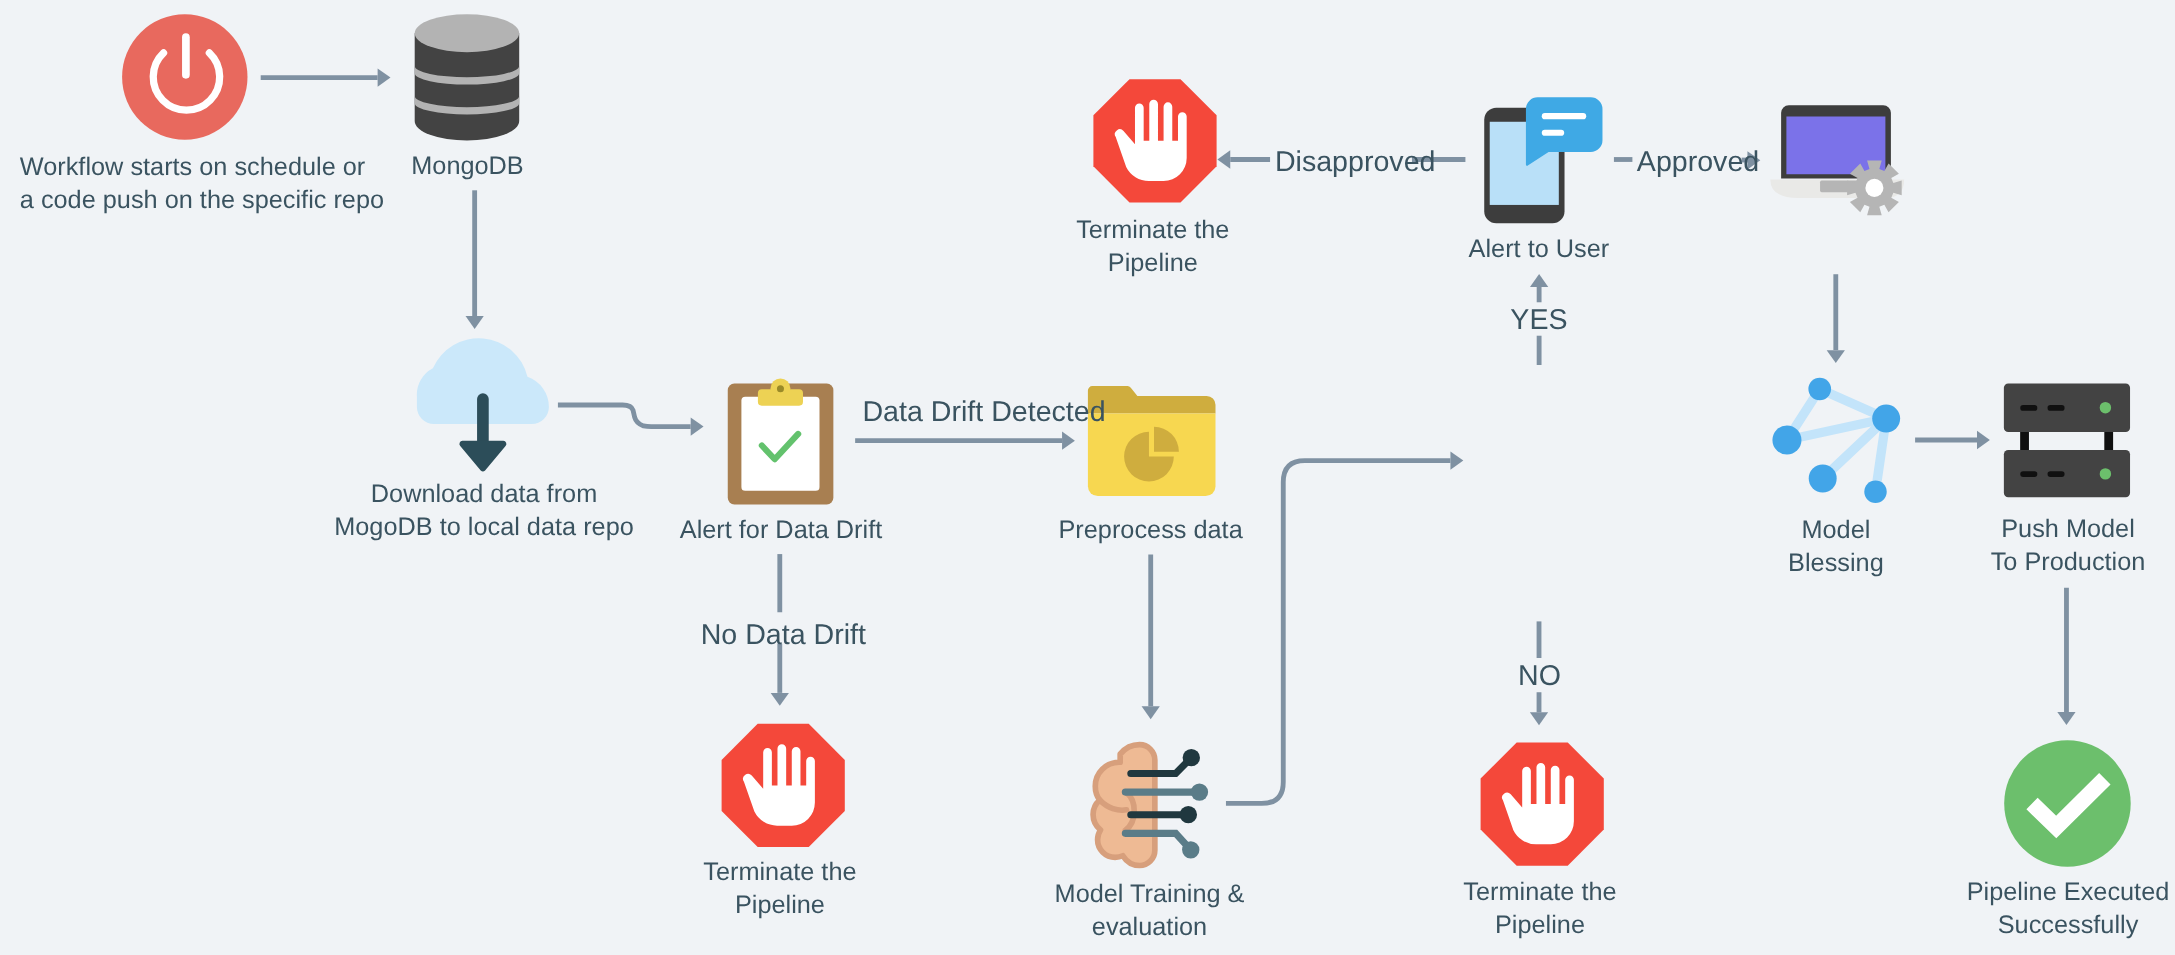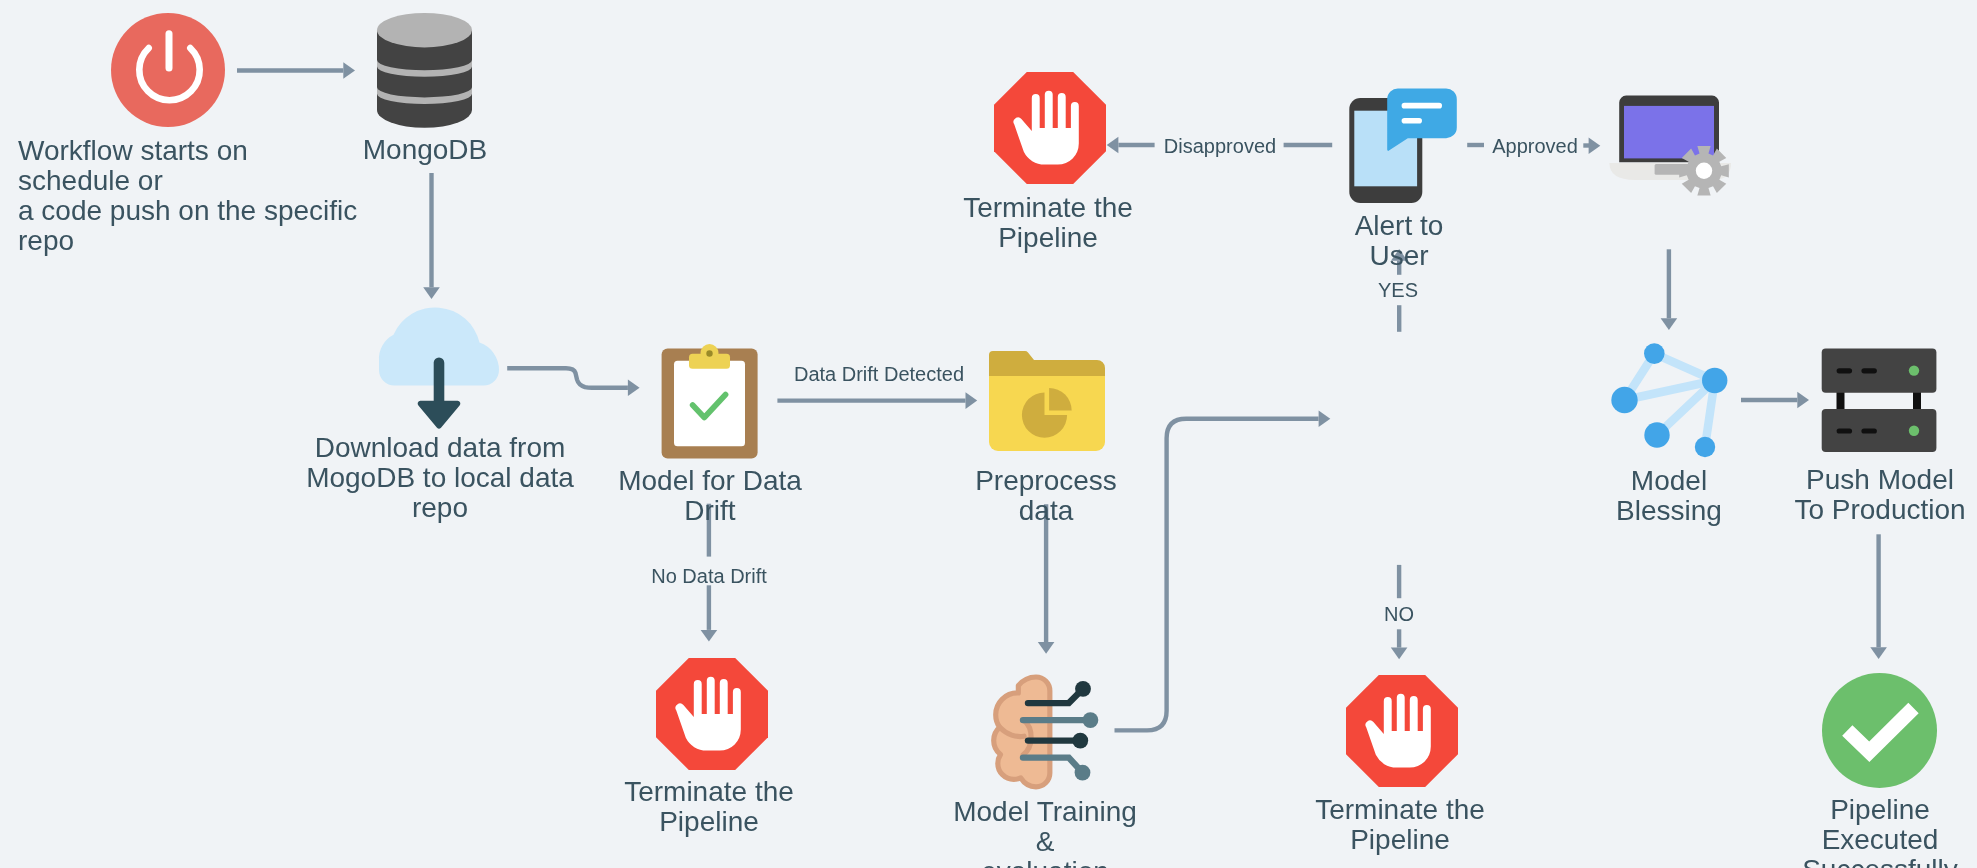--- a/index.html
+++ b/index.html
@@ -1,23 +1,23 @@
 <!DOCTYPE html>
 <html><head>
 <meta charset="utf-8">
 <title>ML Workflow Pipeline Diagram</title>
 <style>
   html,body{margin:0;padding:0;}
   body{width:1977px;height:868px;background:#f0f3f6;
        font-family:"Liberation Sans",sans-serif;overflow:hidden;}
   #canvas{position:relative;width:1977px;height:868px;background:#f0f3f6;}
   .node{position:absolute;}
-  .lbl{position:absolute;color:#3a5360;font-size:28px;line-height:30px;
+  .lbl{position:absolute;color:#3a5360;font-size:23px;line-height:30px;
        text-align:center;white-space:pre-line;}
-  .edge-lbl{position:absolute;color:#3a5360;font-size:20px;line-height:26px;
+  .edge-lbl{position:absolute;color:#3a5360;font-size:26px;line-height:26px;
        text-align:center;white-space:pre;}
   svg{display:block;overflow:visible;}
   #arrows{position:absolute;left:0;top:0;width:1977px;height:868px;}
 </style>
 </head>
 <body>
 
 <div id="canvas">
 
 <svg id="arrows" viewBox="0 0 1977 868" xmlns="http://www.w3.org/2000/svg">
@@ -220,21 +220,21 @@
     <circle cx="57.5" cy="57.5" r="57.5" fill="#6cbf6c"></circle>
     <path d="M 25.3 57.5 L 47.3 78.8 L 91.5 35" fill="none" stroke="#ffffff" stroke-width="14.7" stroke-linejoin="miter"></path>
   </svg>
 </div>
 
 <div class="lbl" style="left:18px;top:136px;width:340px;text-align:left">Workflow starts on schedule or
 a code push on the specific repo</div>
 <div class="lbl" style="left:325px;top:135px;width:200px">MongoDB</div>
 <div class="lbl" style="left:300px;top:433px;width:280px">Download data from
 MogoDB to local data repo</div>
-<div class="lbl" style="left:600px;top:466px;width:220px">Model for Data Drift</div>
+<div class="lbl" style="left:600px;top:466px;width:220px">Alert for Data Drift</div>
 <div class="lbl" style="left:956px;top:466px;width:180px">Preprocess data</div>
 <div class="lbl" style="left:597px;top:777px;width:224px">Terminate the Pipeline</div>
 <div class="lbl" style="left:945px;top:797px;width:200px">Model Training &amp;
 evaluation</div>
 <div class="lbl" style="left:1288px;top:795px;width:224px">Terminate the Pipeline</div>
 <div class="lbl" style="left:1324px;top:211px;width:150px">Alert to User</div>
 <div class="lbl" style="left:936px;top:193px;width:224px">Terminate the Pipeline</div>
 <div class="lbl" style="left:1594px;top:466px;width:150px">Model Blessing</div>
 <div class="lbl" style="left:1790px;top:465px;width:180px">Push Model
 To Production</div>

